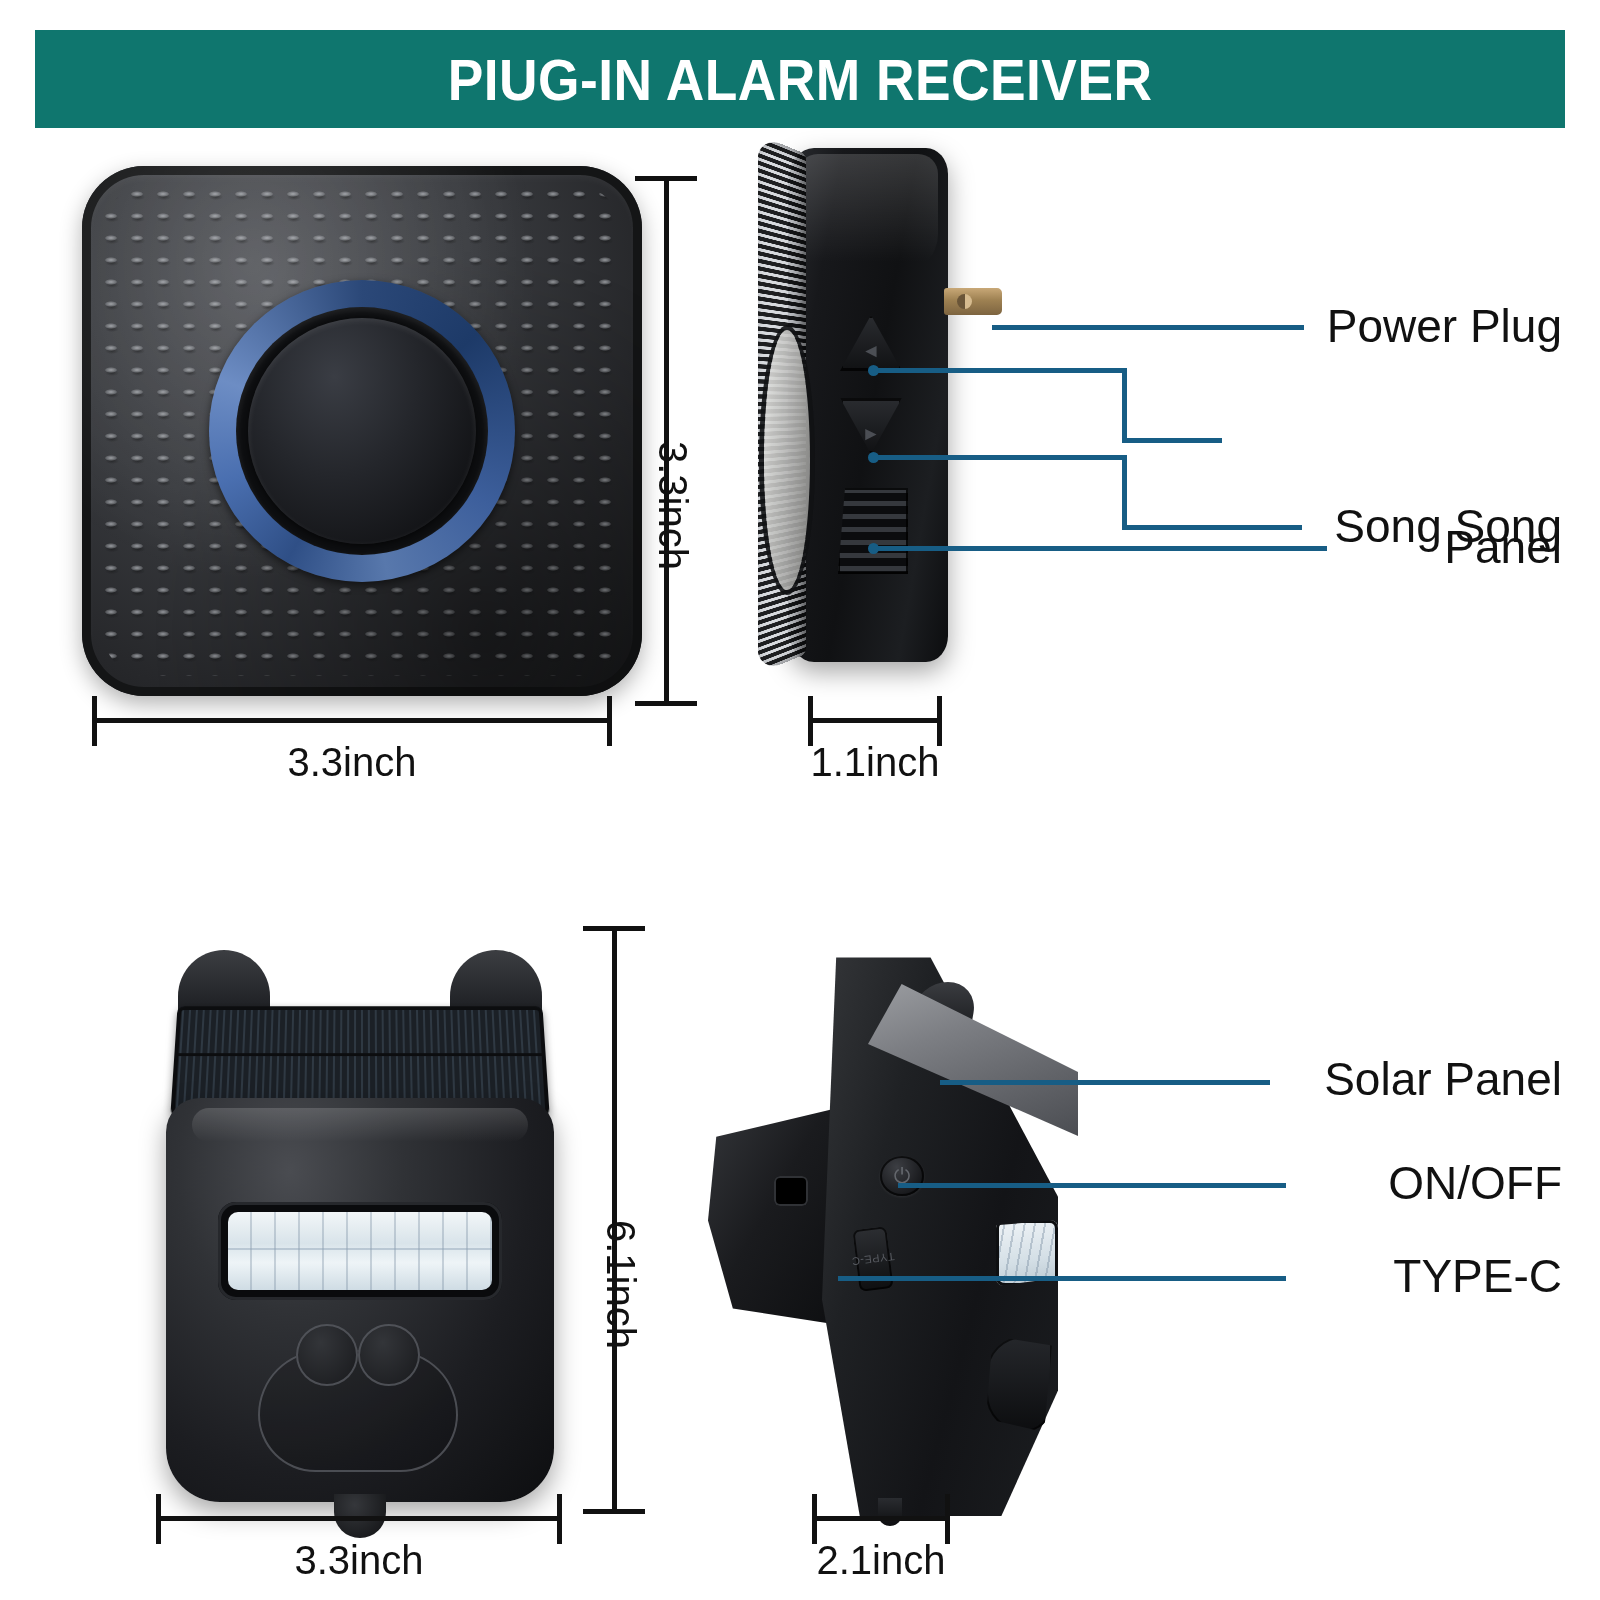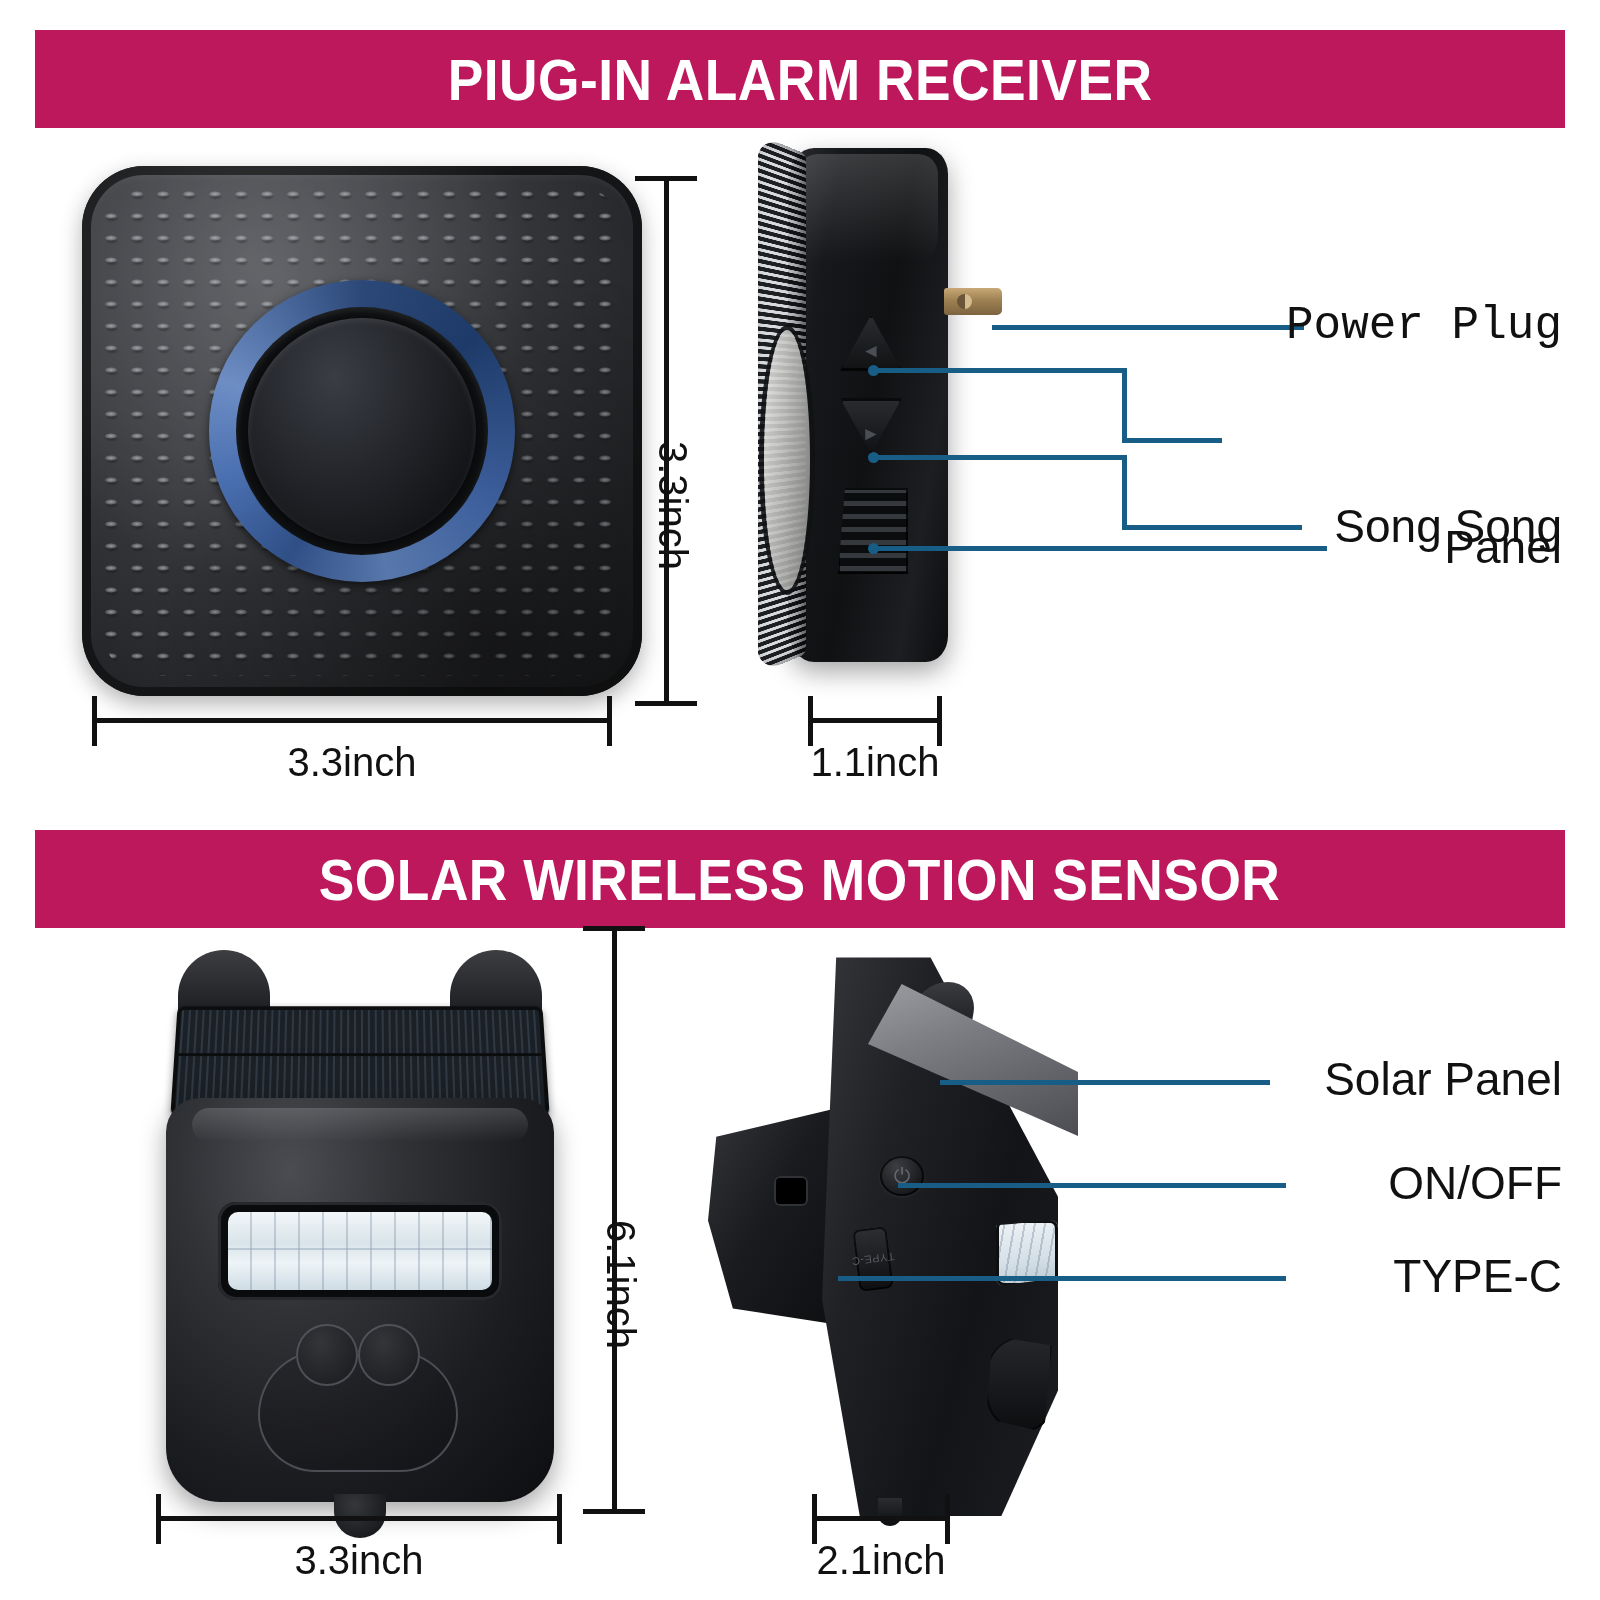--- a/index.html
+++ b/index.html
@@ -12,21 +12,21 @@
     overflow: hidden;
   }
   .page { position: relative; width: 1600px; height: 1600px; }
 
   
   .banner {
     position: absolute;
     left: 35px;
     width: 1530px;
     height: 98px;
-    background: #be185d;
+    background: #0f766e;
     display: flex;
     align-items: center;
     justify-content: center;
   }
   .banner-text {
     color: #ffffff;
     font-weight: 700;
     font-size: 58px;
     letter-spacing: 0.5px;
     transform: scaleX(0.92);
@@ -467,44 +467,41 @@
     <div class="leader-dot" style="left:868px; top:237px;"></div>
 
     <div class="leader leader-h" style="left:872px; top:327px; width:255px;"></div>
     <div class="leader leader-v" style="left:1122px; top:327px; height:75px;"></div>
     <div class="leader leader-h" style="left:1122px; top:397px; width:180px;"></div>
     <div class="leader-dot" style="left:868px; top:324px;"></div>
 
     <div class="leader leader-h" style="left:872px; top:418px; width:455px;"></div>
     <div class="leader-dot" style="left:868px; top:415px;"></div>
 
-    <div class="callout-label" style="top:175px;font-family:Liberation Mono, monospace;">Power Plug</div>
+    <div class="callout-label" style="top:175px;">Power Plug</div>
     <div class="callout-label" style="top:375px;">Song Song</div>
 
     <div class="callout-label" style="top:396px;">Panel</div>
 
     <div class="dim" style="left:92px; top:590px; width:520px; height:80px;">
       <div class="dim-h-cap left"></div>
       <div class="dim-h-line"></div>
       <div class="dim-h-cap right"></div>
       <div class="dim-h-label">3.3inch</div>
     </div>
 
     <div class="dim" style="left:808px; top:590px; width:134px; height:80px;">
       <div class="dim-h-cap left"></div>
       <div class="dim-h-line"></div>
       <div class="dim-h-cap right"></div>
       <div class="dim-h-label tight">1.1inch</div>
     </div>
 
   </div>
 
-  <div class="banner" id="banner-2">
-    <span class="banner-text">SOLAR WIRELESS MOTION SENSOR</span>
-  </div>
 
   <div class="section" id="section-2">
 
     <div class="stage" id="sensor-front">
       <div class="sf-ear left"></div>
       <div class="sf-ear right"></div>
       <div class="sf-panel"></div>
       <div class="sf-shell">
         <div class="sf-lens-frame">
           <div class="sf-lens"></div>

